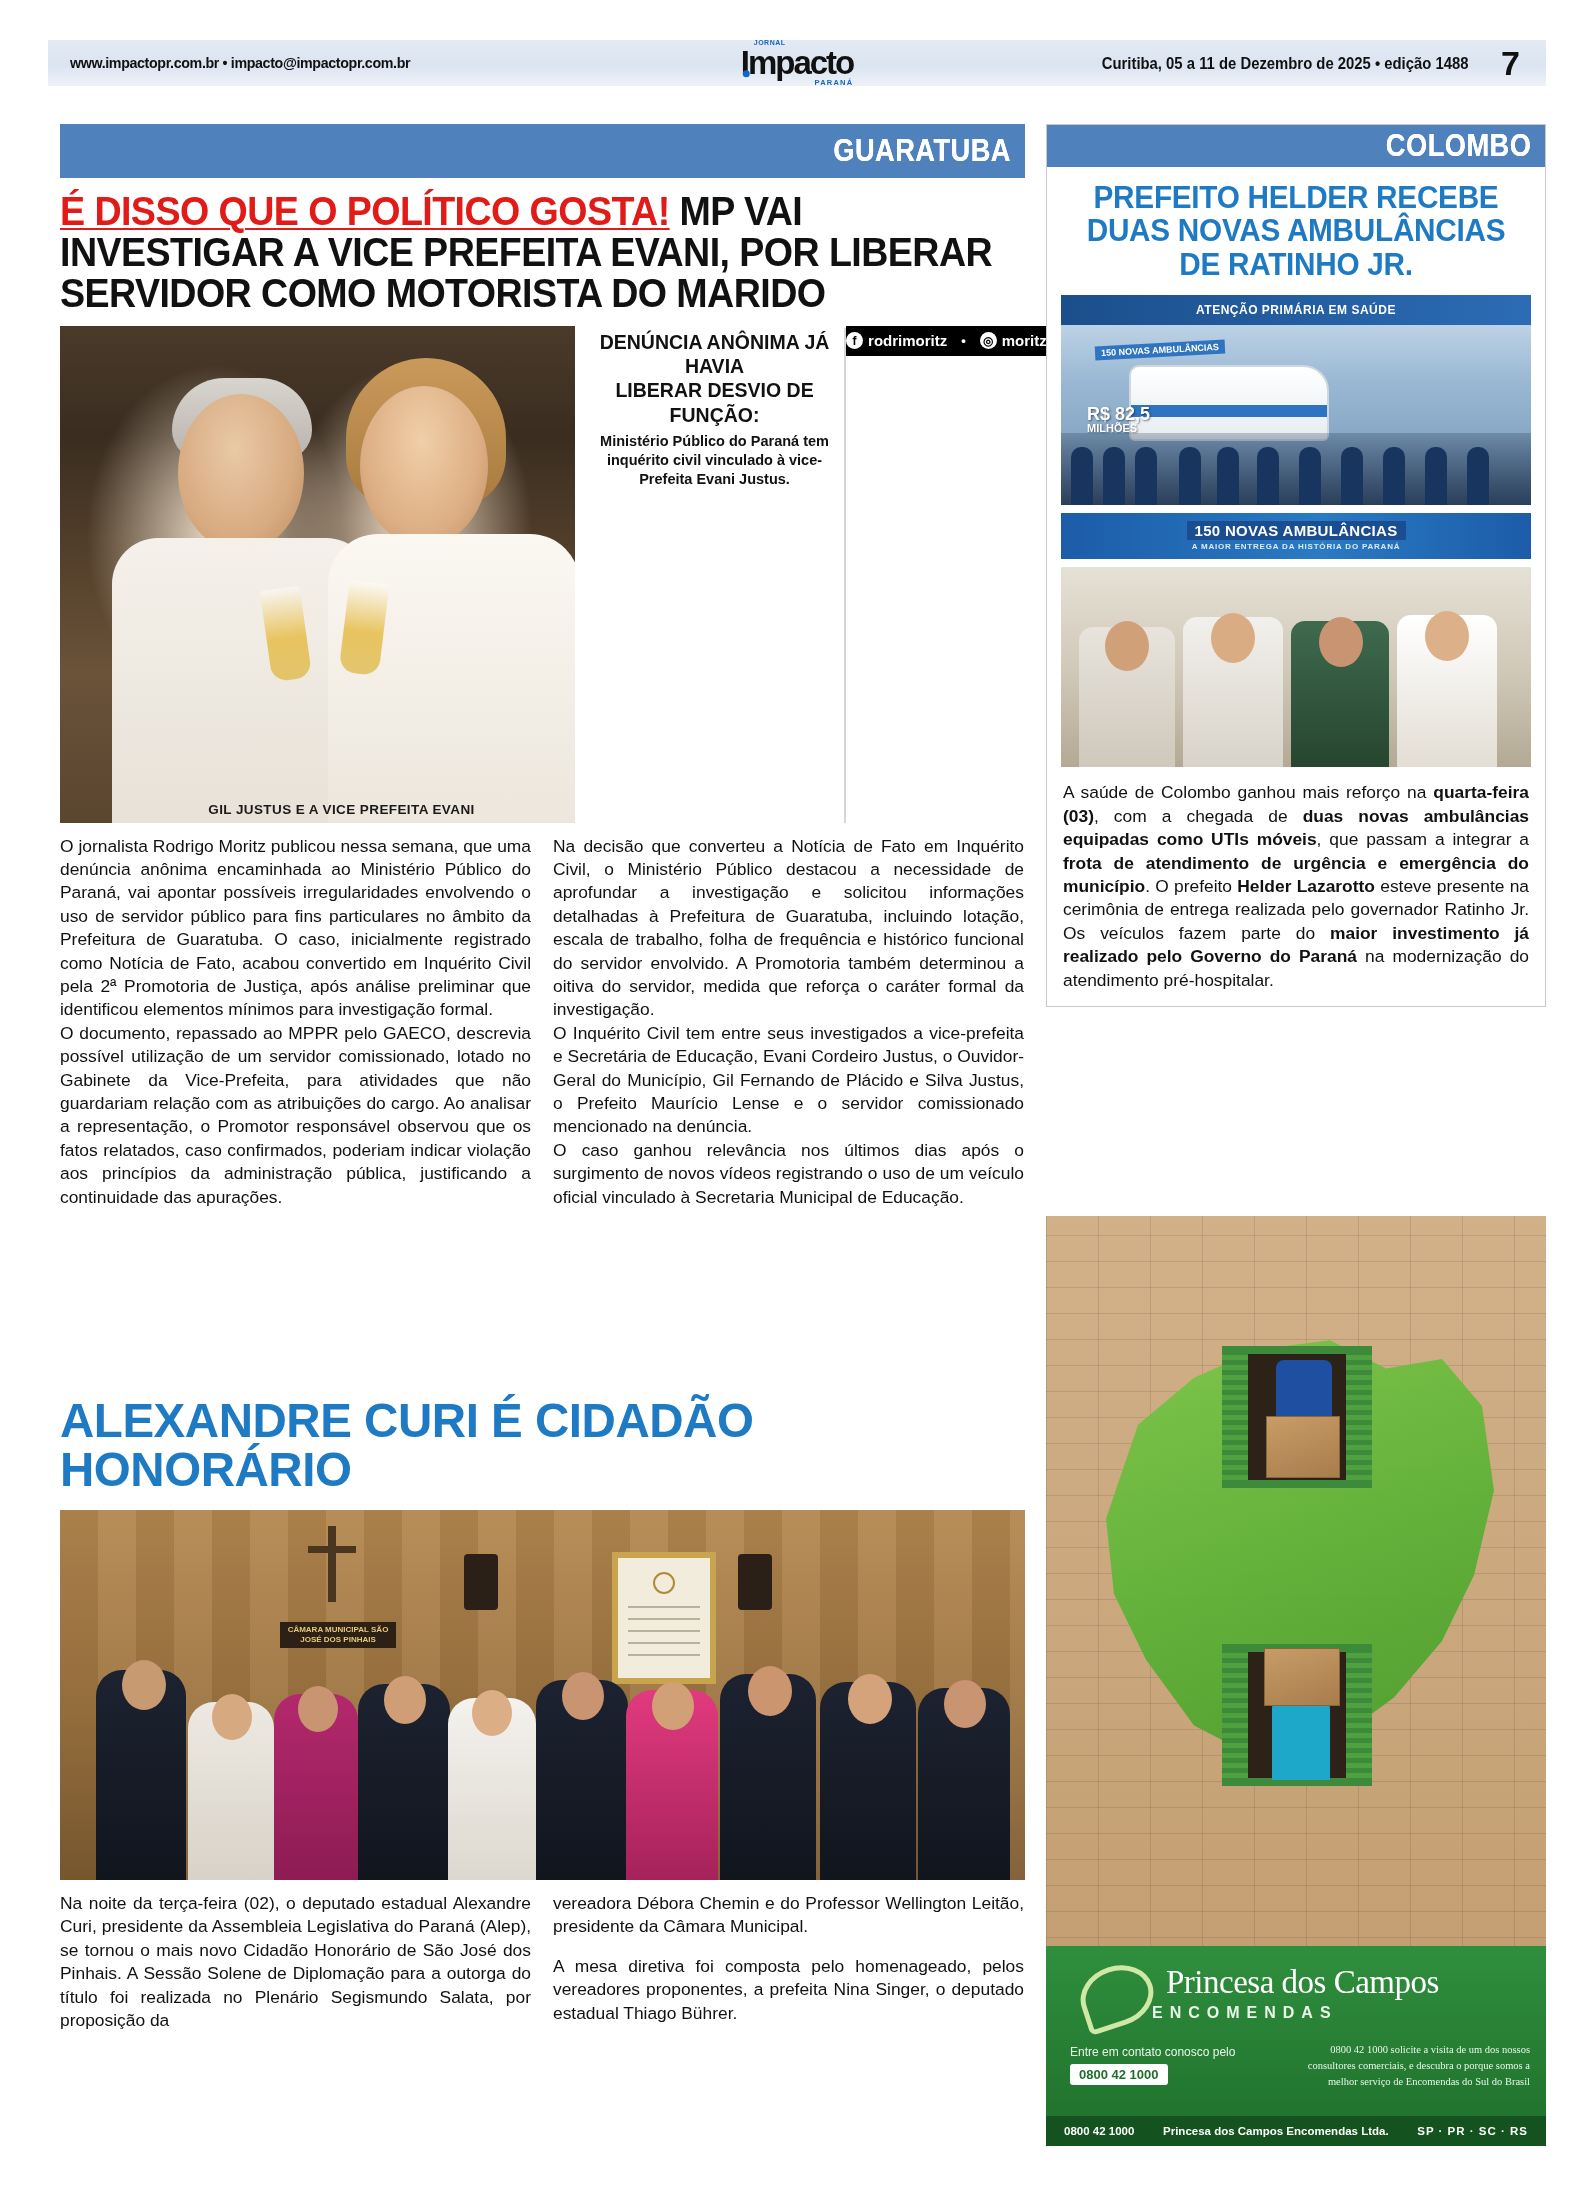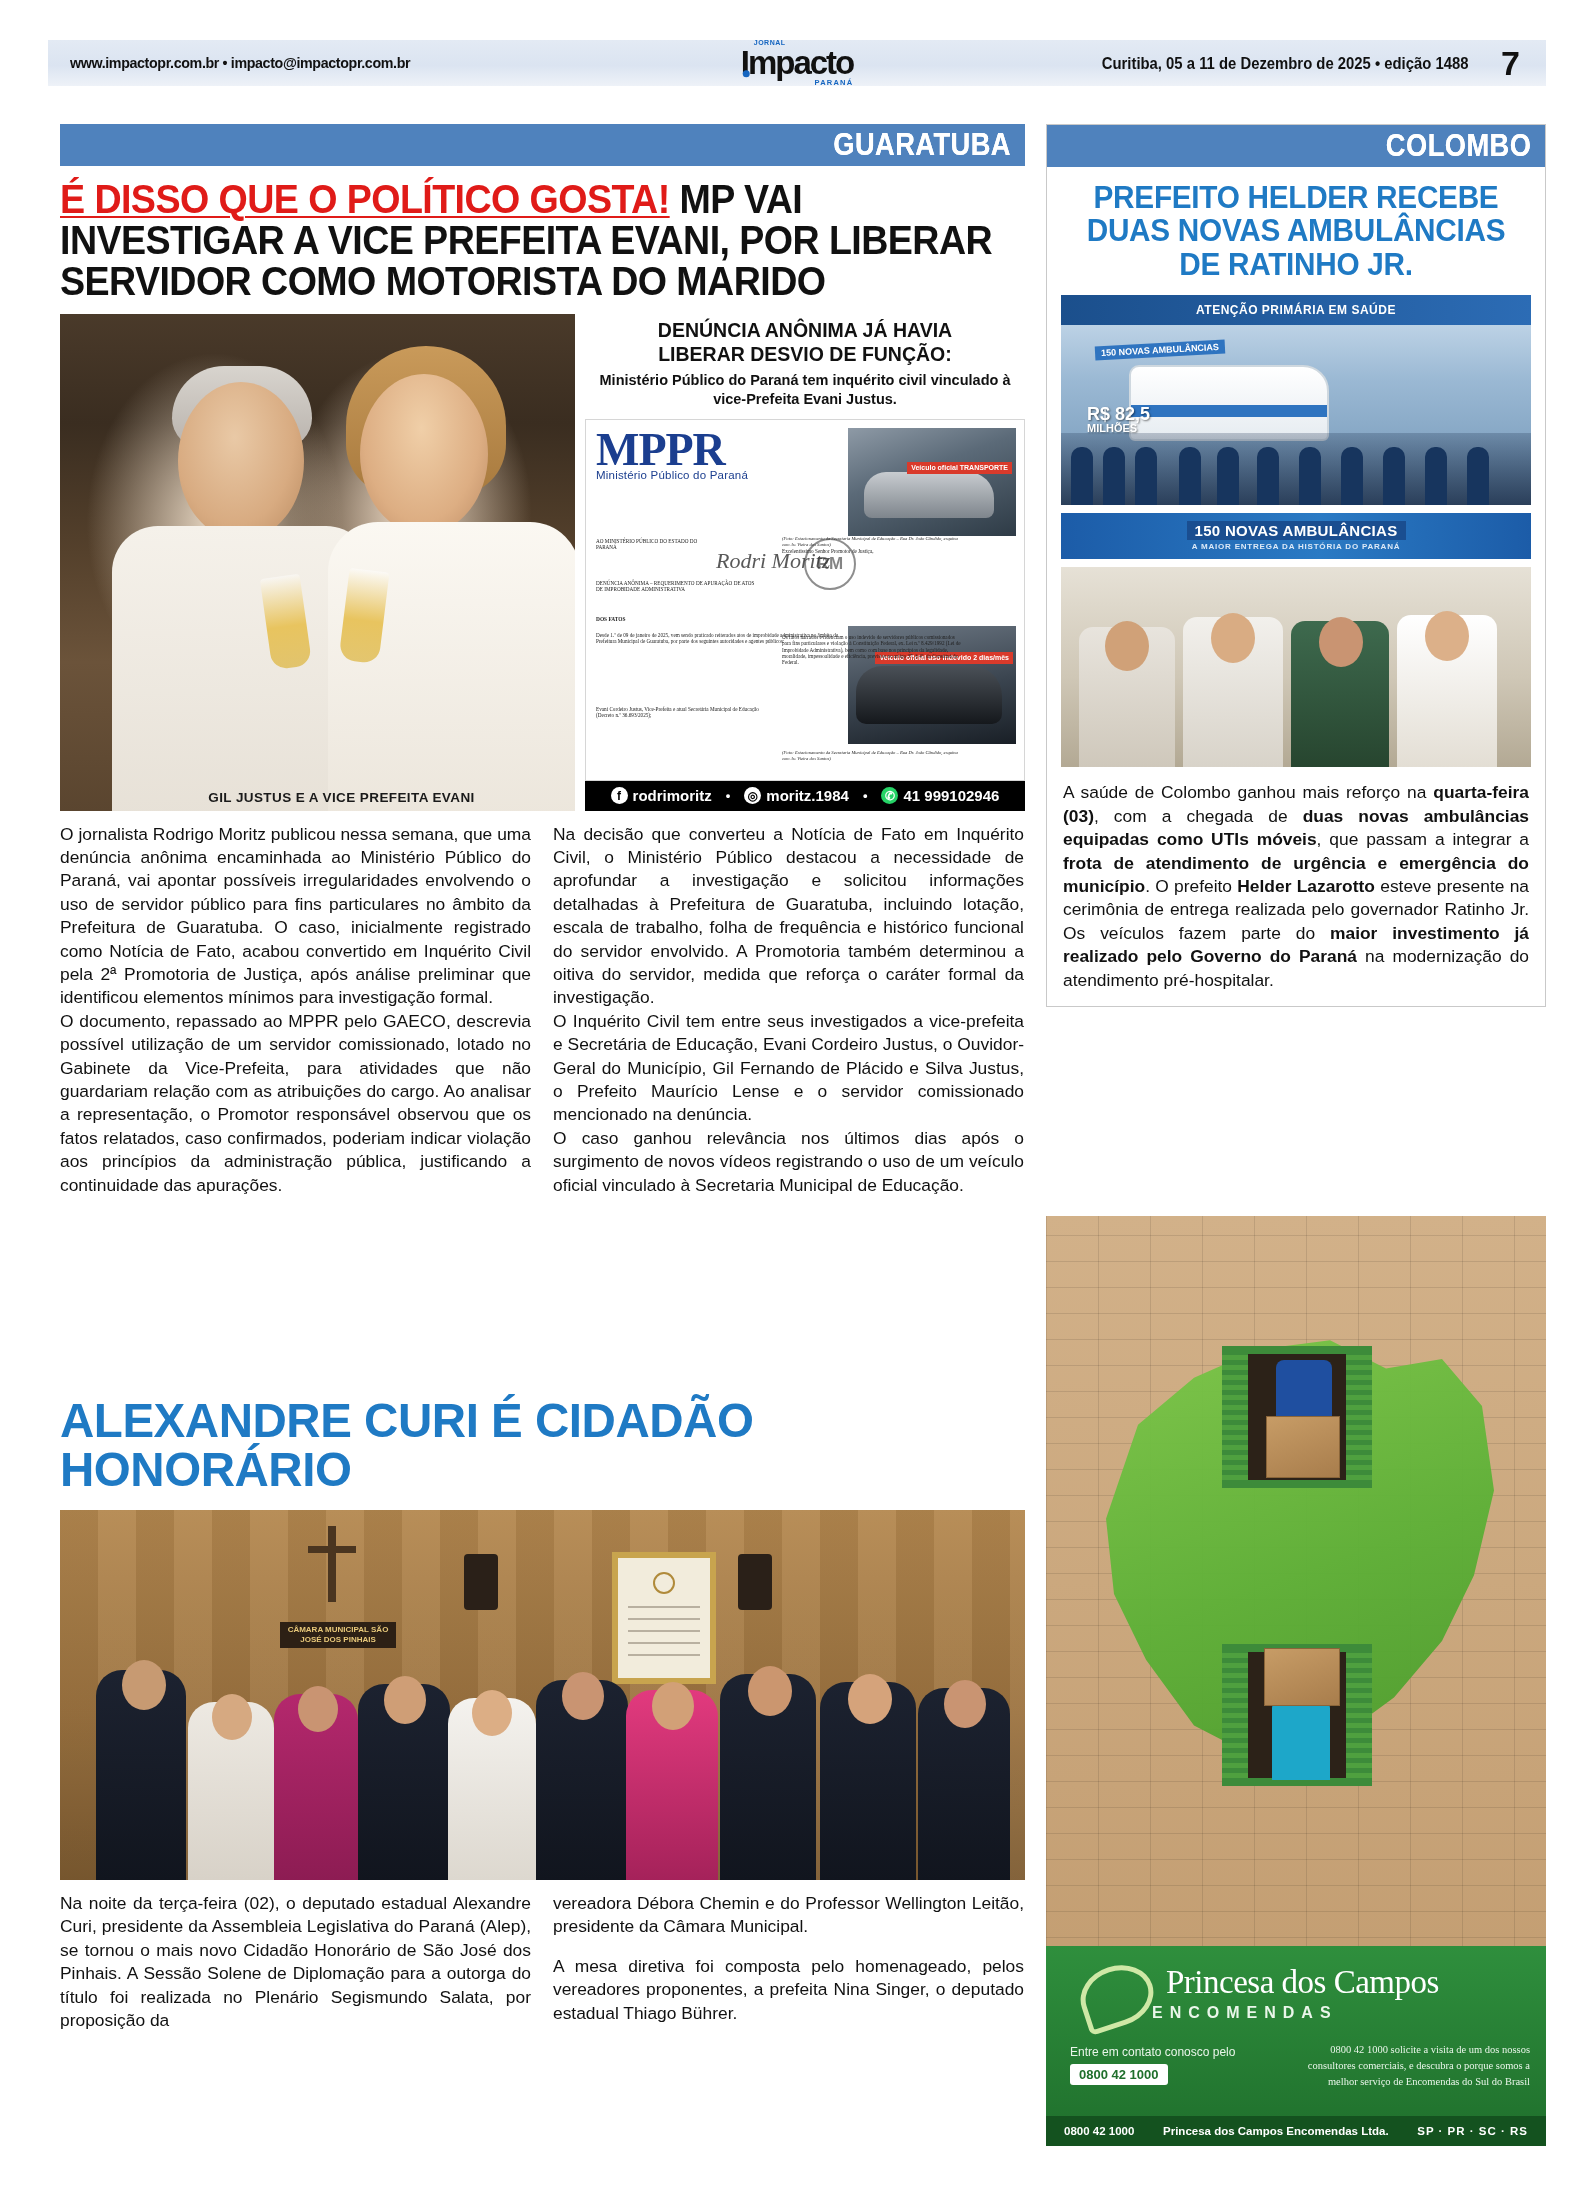--- a/index.html
+++ b/index.html
@@ -98,21 +98,21 @@
     font-family: "Liberation Sans", sans-serif;
     text-shadow: 0 0 0 #fff;
   }
 
   
   .col-main {
     position: absolute;
     left: 60px; top: 124px;
     width: 965px;
   }
-  .banner-guaratuba { height: 42px; }
+  .banner-guaratuba { height: 54px; }
 
   .headline-main {
     margin-top: 13px;
     font-size: 40px;
     line-height: 1.03;
     font-weight: bold;
     letter-spacing: -0.6px;
     color: #111;
     transform: scaleX(0.94);
     transform-origin: left top;
@@ -191,21 +191,21 @@
     font-size: 13.5px;
     font-weight: bold;
     color: #1a1a1a;
     letter-spacing: 0.4px;
     padding-left: 48px;
   }
 
   .photo-right {
     flex: 1;
     display: flex;
-    flex-direction: column;
+    flex-direction: row;
     margin-left: 10px;
   }
   .denuncia-block {
     text-align: center;
     padding: 4px 4px 8px;
   }
   .den-l1, .den-l2 {
     font-size: 19.5px; font-weight: bold; color: #111; line-height: 1.25;
   }
   .den-sub {

